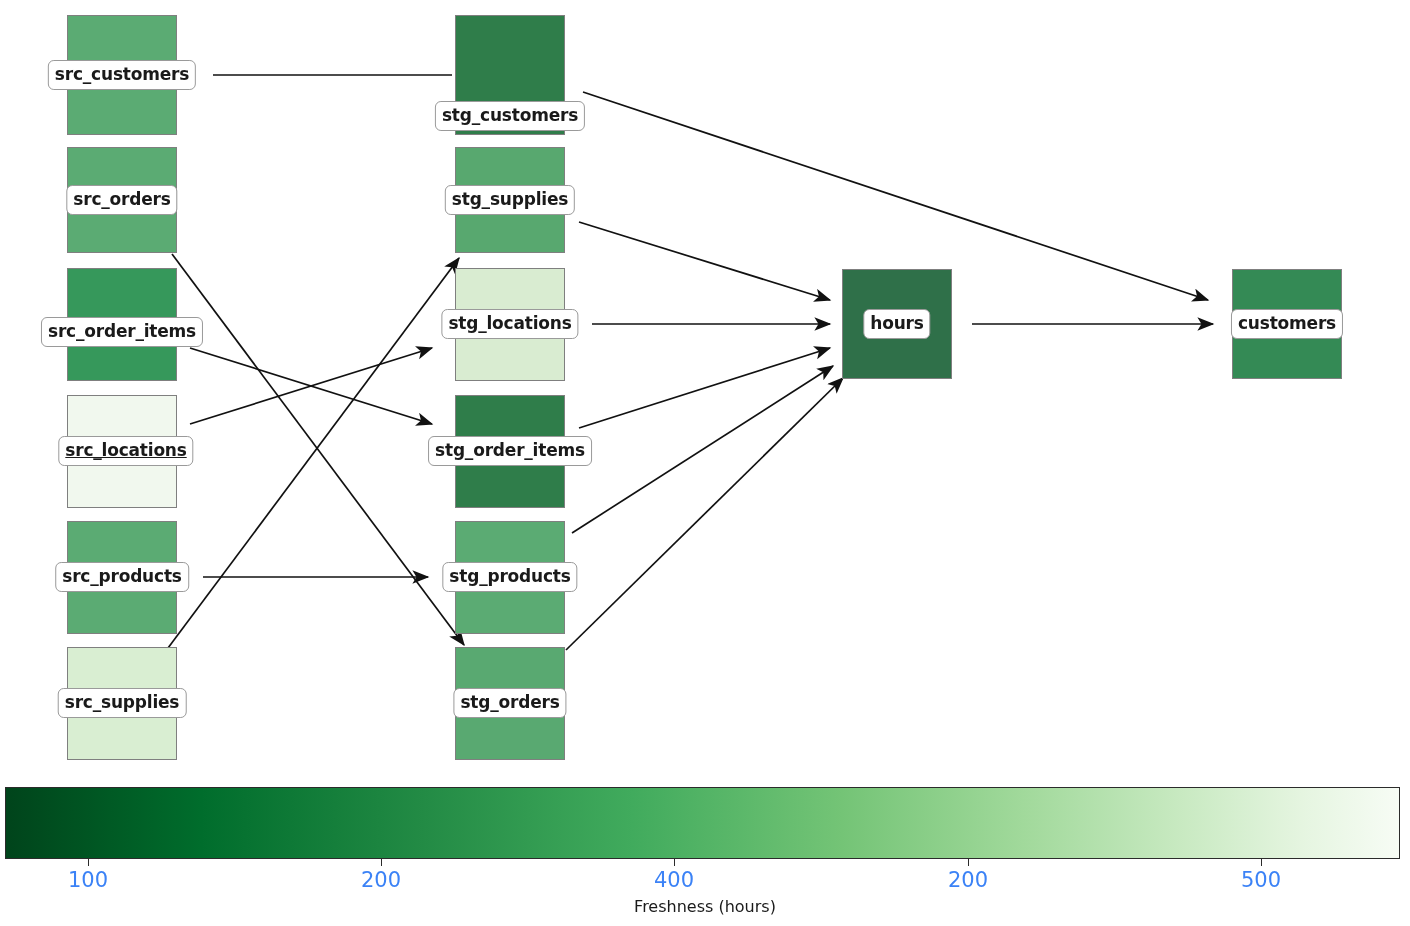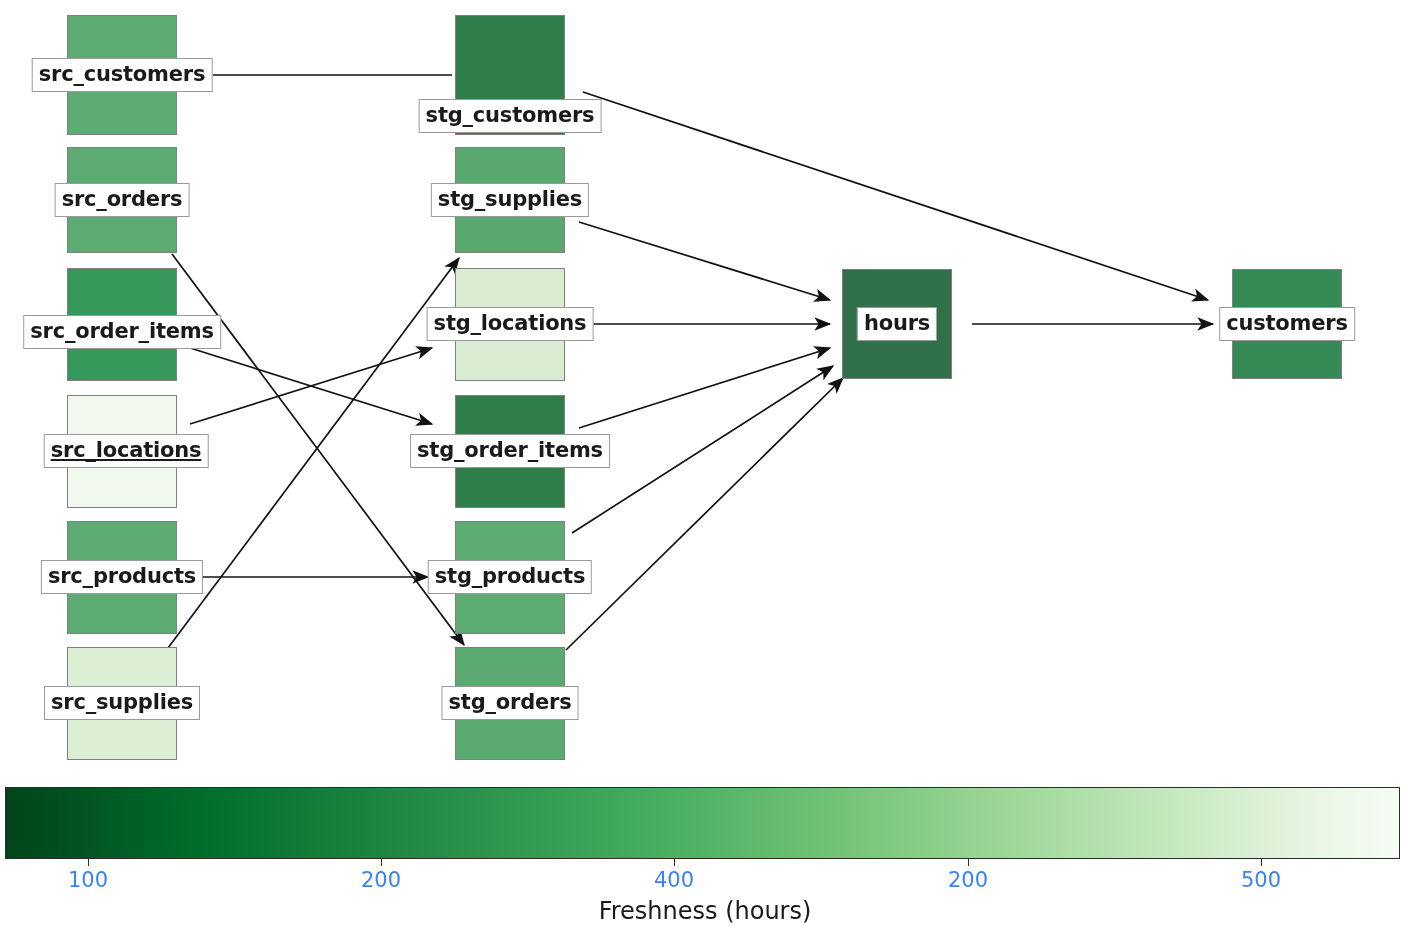--- a/index.html
+++ b/index.html
@@ -1,29 +1,29 @@
 <!DOCTYPE html>
 <html><head>
 <meta charset="utf-8">
 <style>
   html,body{margin:0;padding:0;background:#ffffff;}
   body{width:1410px;height:926px;font-family:"DejaVu Sans","Liberation Sans",sans-serif;position:relative;overflow:hidden;}
   #stage{position:absolute;left:0;top:0;width:1410px;height:926px;}
   .node-rect{position:absolute;box-sizing:border-box;border:1px solid #7f7f7f;}
-  .node-label{position:absolute;box-sizing:border-box;background:#ffffff;border:1px solid #9a9a9a;border-radius:0;
-    font-weight:bold;font-size:21px;color:#1a1a1a;line-height:1;padding:5px 6px 6px 6px;white-space:nowrap;
+  .node-label{position:absolute;box-sizing:border-box;background:#ffffff;border:1px solid #9a9a9a;border-radius:6px;
+    font-weight:bold;font-size:17px;color:#1a1a1a;line-height:1;padding:5px 6px 6px 6px;white-space:nowrap;
     transform:translate(-50%,-50%);letter-spacing:-0.2px;}
   #edges{position:absolute;left:0;top:0;width:1410px;height:926px;}
   #cbar-wrap{position:absolute;left:5px;top:787px;width:1395px;height:72px;box-sizing:border-box;border:1.2px solid #2b2b2b;}
   #cbar{width:100%;height:100%;
     background:linear-gradient(to right,#00441b 0%,#006d2c 14%,#238b45 30%,#41ab5d 45%,#74c476 60%,#a1d99b 73%,#c7e9c0 84%,#e5f5e0 93%,#f7fcf5 100%);}
   .cb-tick{position:absolute;width:1px;height:7px;background:#2b2b2b;top:859px;}
   .cb-ticklabel{position:absolute;top:868px;transform:translateX(-50%);font-size:21px;color:#3b82f6;
     font-family:"DejaVu Sans","Liberation Sans",sans-serif;}
-  #cb-axis-label{position:absolute;top:897px;left:705px;transform:translateX(-50%);font-size:24px;color:#1a1a1a;}
+  #cb-axis-label{position:absolute;top:897px;left:705px;transform:translateX(-50%);font-size:16px;color:#1a1a1a;}
 </style>
 </head>
 <body>
 
 <div id="stage">
 
   <svg id="edges" viewBox="0 0 1410 926">
     <defs>
       <marker id="arw" markerWidth="11" markerHeight="11" refX="9.2" refY="4" orient="auto" markerUnits="strokeWidth">
         <path d="M0,0 L10,4 L0,8 L2.4,4 z" fill="#111111"></path>

